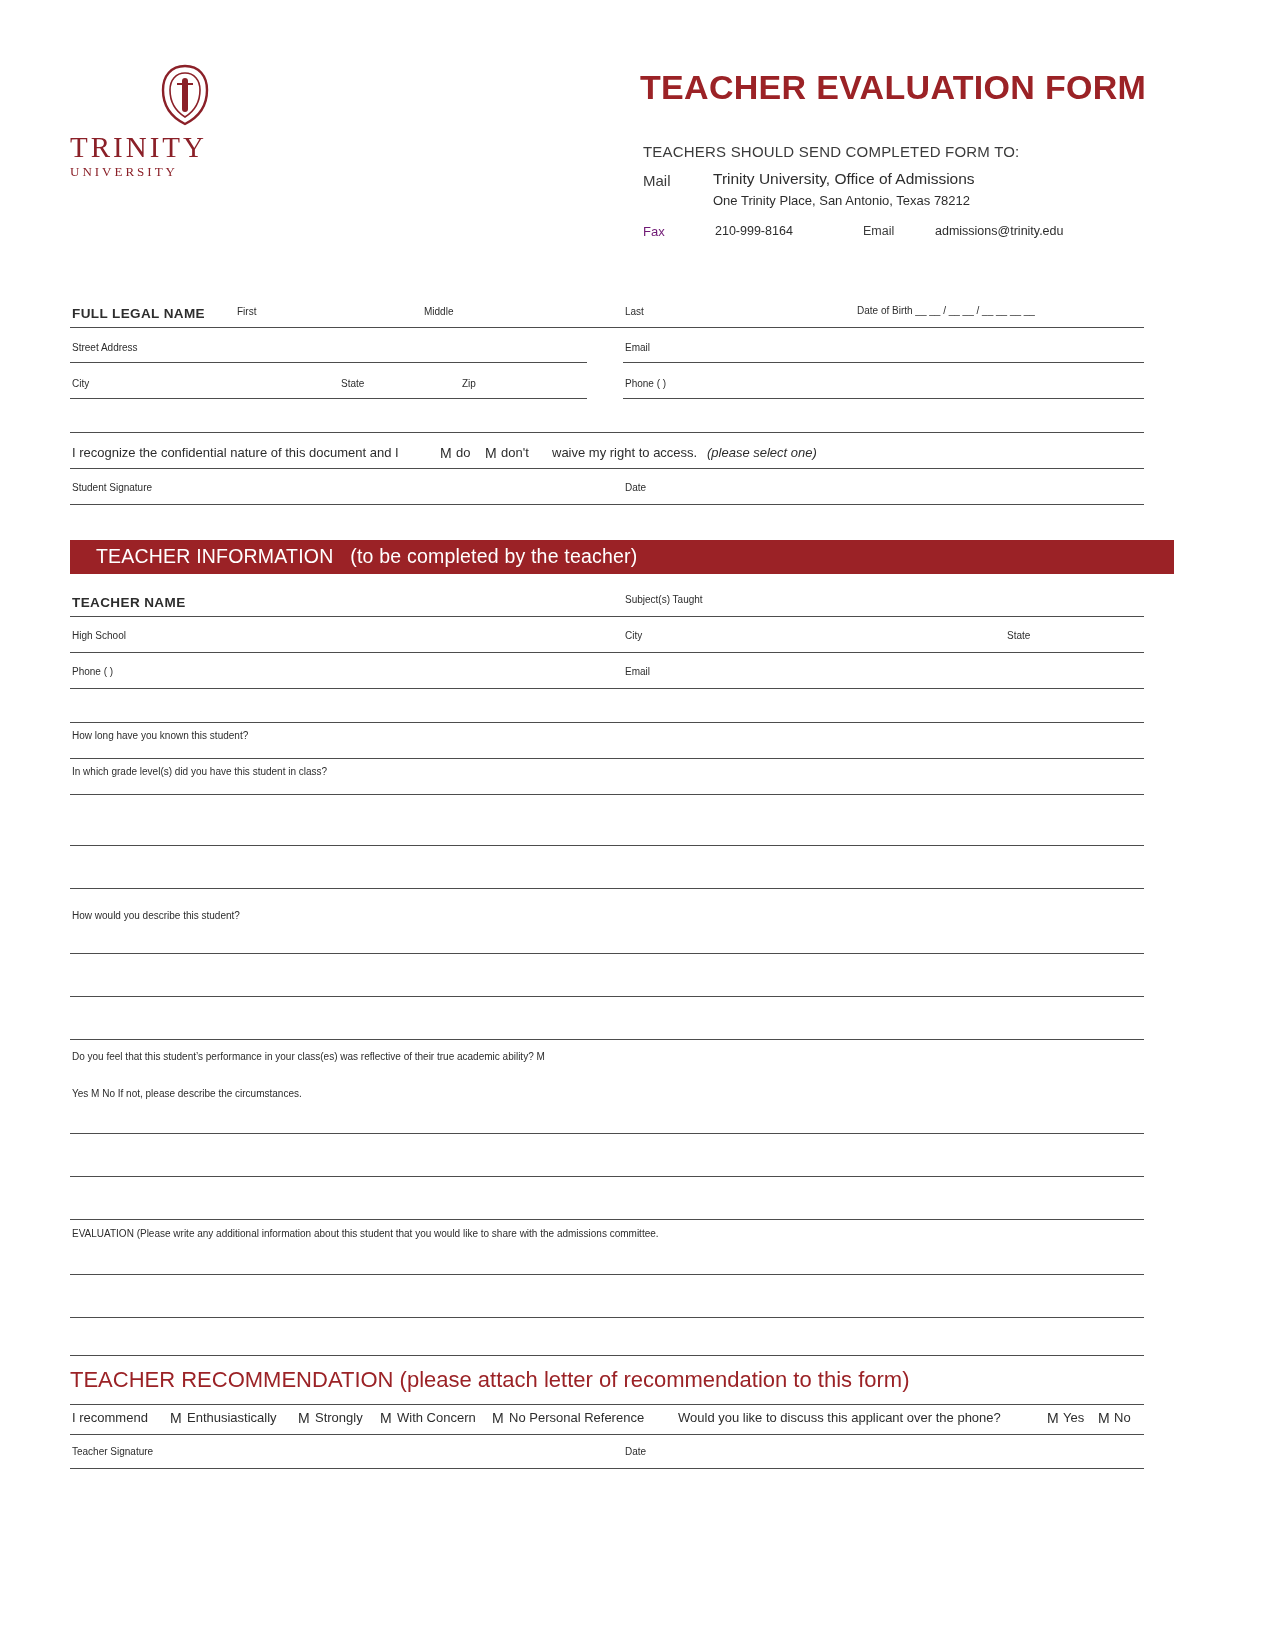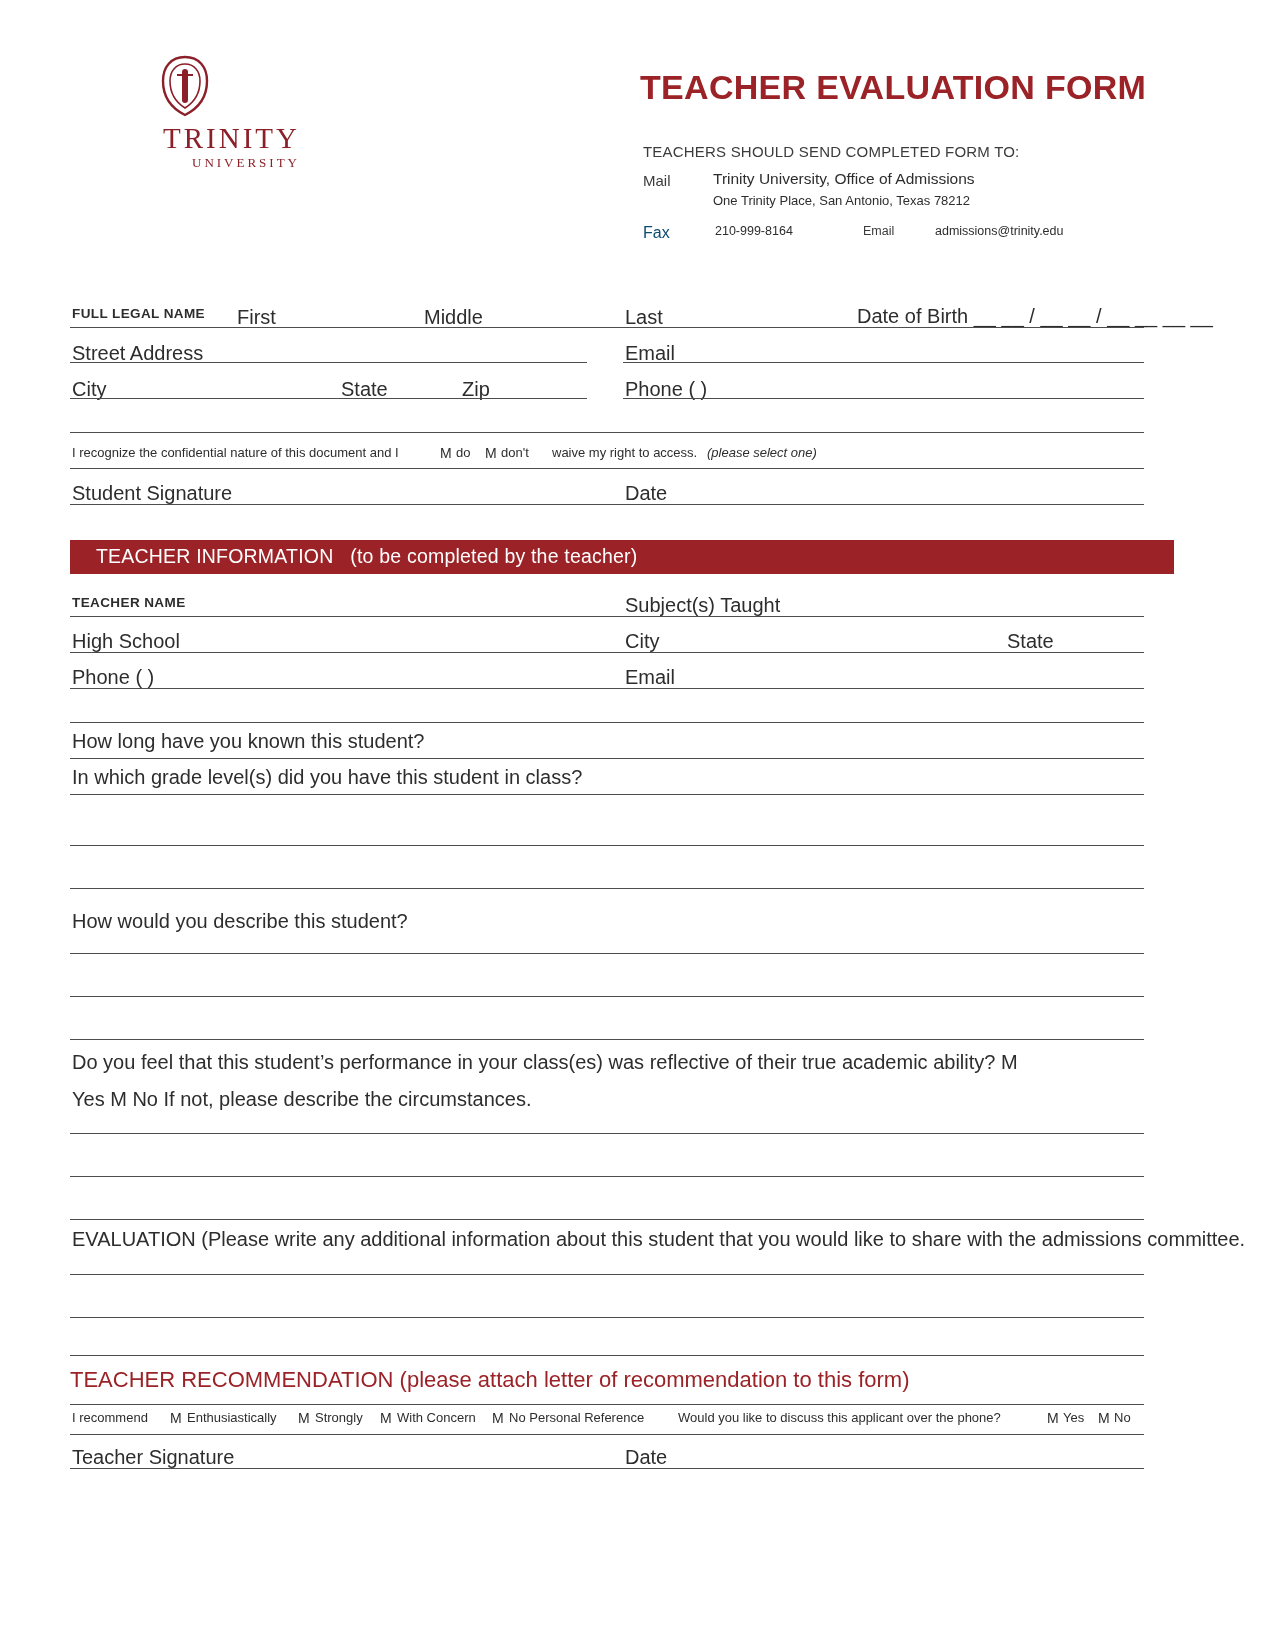--- a/index.html
+++ b/index.html
@@ -19,23 +19,23 @@
     left: 0; top: 0;
     width: 1275px;
     height: 1650px;
     overflow: hidden;
   }
 
   
   .logo-block {
     position: absolute;
     left: 70px;
-    top: 55px;
+    top: 64px;
     width: 230px;
-    text-align: right;
+    text-align: left;
   }
   .logo-mark {
     width: 56px;
     height: 62px;
     margin: 0 auto 6px auto;
     position: relative;
   }
   .logo-name {
     font-family: "Liberation Serif", serif;
     color: #8b2028;
@@ -65,21 +65,21 @@
     position: absolute;
     left: 643px;
     top: 143px;
     font-size: 15px;
     color: #3b3b3b;
     letter-spacing: 0.2px;
   }
   .mail-label { position: absolute; left: 643px; top: 172px; font-size: 15px; color: #3b3b3b; }
   .mail-value { position: absolute; left: 713px; top: 170px; font-size: 15.5px; color: #2d2d2d; }
   .mail-addr  { position: absolute; left: 713px; top: 193px; font-size: 13px; color: #2d2d2d; }
-  .fax-label  { position: absolute; left: 643px; top: 224px; font-size: 16px; color: #0c4a6e; }
+  .fax-label  { position: absolute; left: 643px; top: 224px; font-size: 13px; color: #701a75; }
   .fax-value  { position: absolute; left: 715px; top: 224px; font-size: 12.5px; color: #2d2d2d; }
   .email-label{ position: absolute; left: 863px; top: 224px; font-size: 12.5px; color: #3b3b3b; }
   .email-value{ position: absolute; left: 935px; top: 224px; font-size: 12.5px; color: #2d2d2d; }
 
   
   .band {
     position: absolute;
     left: 70px;
     width: 1104px;
     height: 34px;
@@ -98,21 +98,21 @@
   
   .rule {
     position: absolute;
     background: #4d4d4d;
     height: 1.4px;
   }
 
   
   .lbl {
     position: absolute;
-    font-size: 20px;
+    font-size: 10px;
     color: #2d2d2d;
     white-space: nowrap;
   }
   .lbl.small { font-size: 13px; }
   .lbl.bold  { font-weight: bold; font-size: 13.5px; letter-spacing: 0.4px; }
   .lbl.ital  { font-style: italic; }
 
   .checkglyph {
     position: absolute;
     font-size: 14px;

